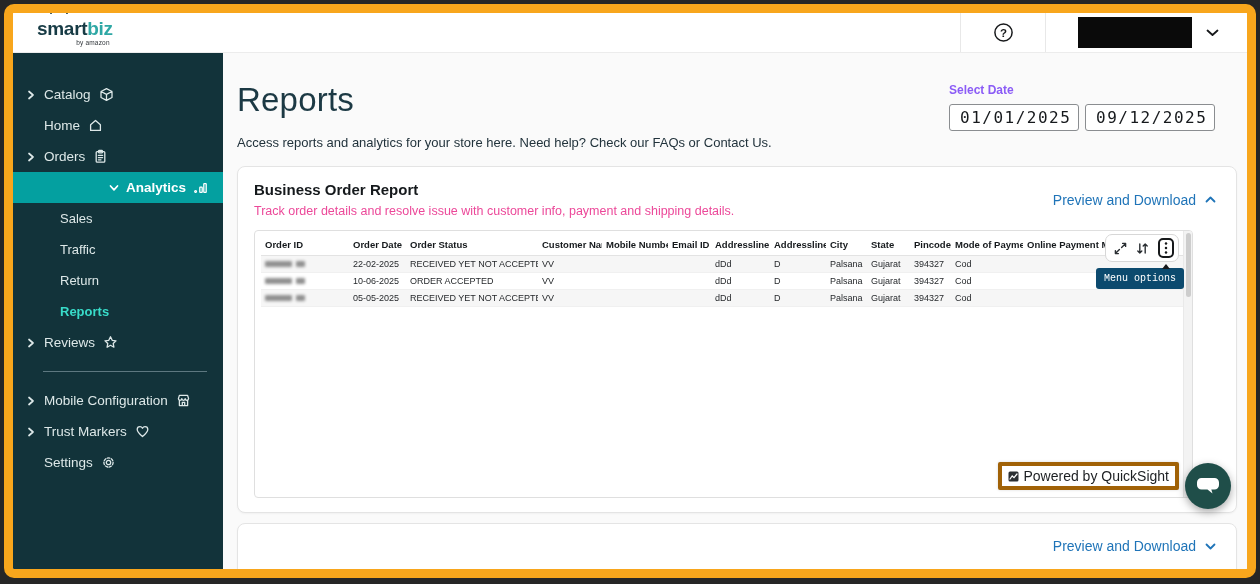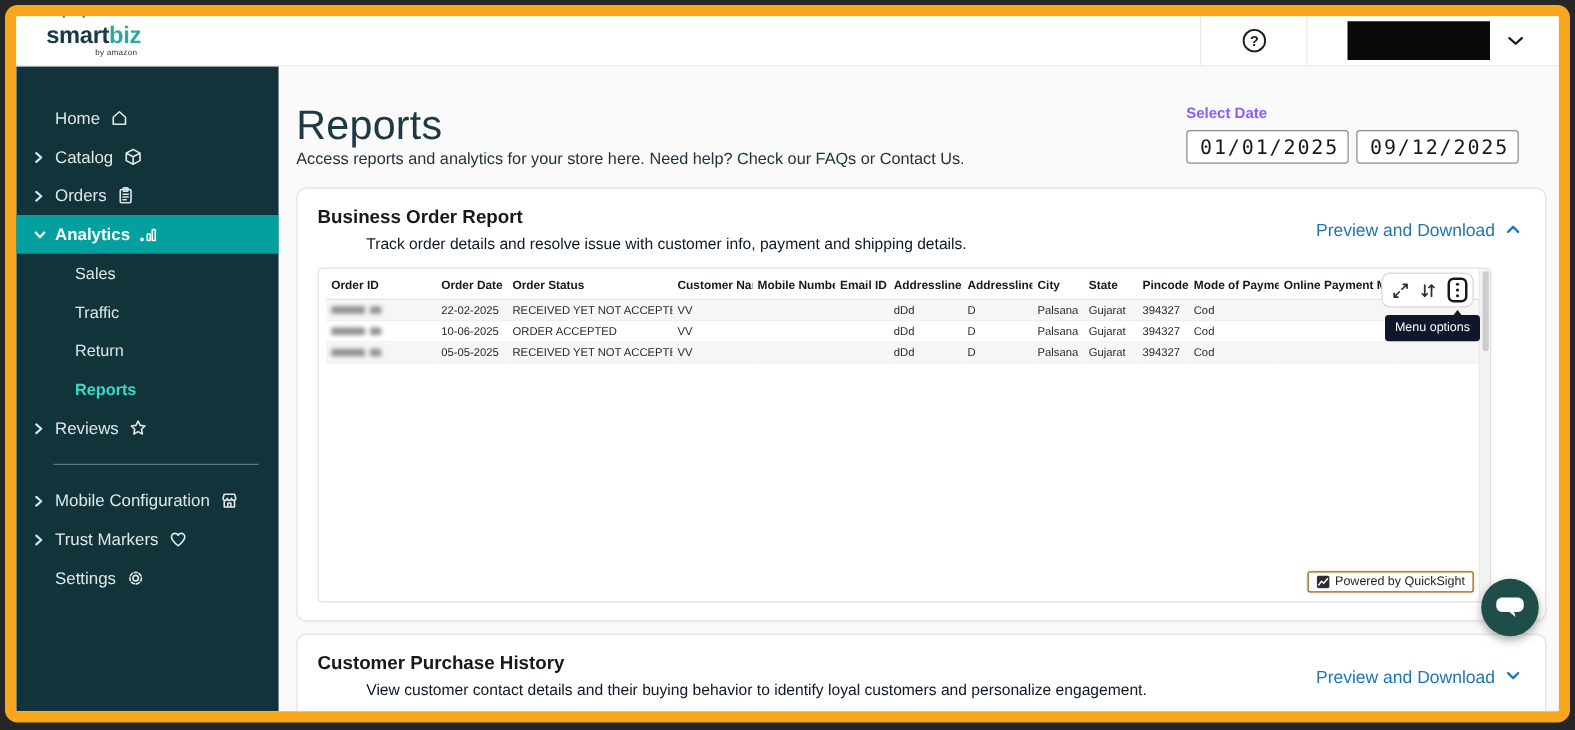--- a/index.html
+++ b/index.html
@@ -26,46 +26,46 @@
   .redacted-box { width:114px; height:31px; background:#0a0a0a; }
 
   
   .body-row { flex:1; display:flex; min-height:0; }
   .sidebar { width:210px; min-width:210px; background:#12333A; padding-top:26px; color:#DDE8E8; }
   .nav-item { height:31px; display:flex; align-items:center; padding:0 14px; font-size:13.5px;
               font-weight:500; cursor:pointer; white-space:nowrap; }
   .nav-item .chev { width:17px; display:flex; align-items:center; }
   .nav-item .nav-label { margin-right:8px; }
   .nav-item .nav-ico { display:flex; align-items:center; }
-  .nav-item.active { background:#04A0A0; color:#ffffff; font-weight:600; }
+  .nav-item.active { background:#04A0A0; color:#ffffff; font-weight:600;justify-content:flex-end; }
   .nav-sub { height:31px; display:flex; align-items:center; padding-left:47px; font-size:13px;
              font-weight:500; cursor:pointer; }
   .nav-sub.active { color:#38DCC9; font-weight:bold; }
   .nav-divider { height:1px; background:#5d7880; margin:13px 16px 13px 30px; }
   svg.sico { stroke:#DDE8E8; fill:none; stroke-width:1.3; stroke-linecap:round; stroke-linejoin:round; }
   .active svg.sico { stroke:#ffffff; }
 
   
   .main { flex:1; background:#FAFAFA; position:relative; overflow:hidden; padding:22px 10px 0 14px; }
   .page-title { font-size:33px; font-weight:500; color:#1C3944; margin-top:6px; letter-spacing:.2px; }
-  .page-subtitle { font-size:13px; font-weight:500; color:#22333C; margin-top:0; }
+  .page-subtitle { font-size:13px; font-weight:500; color:#22333C; margin-top:16px; }
   .date-block { position:absolute; top:30px; right:32px; }
   .date-label { font-size:12px; font-weight:bold; color:#8b5cf6; margin-bottom:7px; }
   .date-row { display:flex; gap:6px; }
   .date-input { width:130px; height:27px; border:1.6px solid #8a8d90; border-radius:3px; background:#fff;
                 display:flex; align-items:center; justify-content:space-between; padding:0 8px 0 10px; cursor:text; }
   .date-value { font-family:"DejaVu Sans Mono", monospace; font-size:16px; letter-spacing:1.5px; color:#16191c; }
 
   .card { background:#fff; border:1px solid #e4e4e4; border-radius:8px; padding:14px 16px;
           box-shadow:0 1px 2px rgba(0,0,0,.04); }
   .card-business { margin-top:16px; }
   .card-history { margin-top:10px; min-height:80px; }
   .card-head { display:flex; align-items:center; }
   .card-title { font-size:15px; font-weight:bold; color:#15191c; }
-  .card-desc { font-size:12.5px; color:#0f172a; margin-top:6px;margin-left:39px; }
+  .card-desc { font-size:12.5px; color:#ec4899; margin-top:6px; }
   .card-action { margin-left:auto; display:flex; align-items:center; gap:9px; cursor:pointer; padding-right:4px; }
   .card-action .action-label { font-size:14px; font-weight:500; color:#1F74B8; }
 
   
   .table-frame { position:relative; margin-top:12px; margin-right:27px; height:268px;
                  border:1px solid #dfdfdf; border-radius:4px; background:#fff; overflow:hidden; }
   table.report { border-collapse:collapse; width:calc(100% - 10px); table-layout:fixed; margin:2px 0 0 6px; }
   table.report th { font-size:9.5px; font-weight:bold; color:#15191c; text-align:left; padding:6px 4px 5px 4px;
                     border-bottom:1px solid #e3e3e3; white-space:nowrap; overflow:hidden; }
   table.report td { font-size:9px; color:#26292c; padding:3px 4px; white-space:nowrap; overflow:hidden; }
@@ -86,29 +86,29 @@
   table.report th:nth-child(13), table.report td:nth-child(13){ width:95px; }
   .redact { display:inline-flex; gap:4px; align-items:center; }
   .redact i { display:inline-block; width:27px; height:6px; background:#909090; border-radius:1px;
               filter:blur(1.6px); }
   .redact i.short { width:9px; }
 
   .qs-toolbar { position:absolute; top:3px; right:13px; display:flex; align-items:center; gap:9px;
                 background:#fff; border:1px solid #d7d7d7; border-radius:7px; padding:3px 4px 3px 8px; }
   .qs-toolbar svg { stroke:#2b2f33; fill:none; stroke-width:1.4; stroke-linecap:round; stroke-linejoin:round; cursor:pointer; }
   .menu-ring { border:2px solid #17191b; border-radius:5px; padding:1px 3px; display:flex; align-items:center; cursor:pointer; }
-  .tooltip { position:absolute; top:37px; right:8px; background:#0f172a; color:#fff; font-size:10px;
-             padding:5px 8px; border-radius:3px; white-space:nowrap; z-index:6; }
+  .tooltip { position:absolute; top:37px; right:8px; background:#0c4a6e; color:#fff; font-size:10px;
+             padding:5px 8px; border-radius:3px; white-space:nowrap; z-index:6;font-family:Liberation Mono, monospace; }
   .tooltip::before { content:""; position:absolute; top:-8px; right:14px;
                      border:4px solid transparent; border-bottom:5px solid #17191b; }
   .vscroll { position:absolute; top:0; right:0; bottom:0; width:9px; background:#f3f3f3; border-left:1px solid #e9e9e9; }
   .vthumb { position:absolute; top:2px; left:1.5px; width:5px; height:64px; background:#cdcdcd; border-radius:3px; cursor:grab; }
   .qs-badge { position:absolute; right:13px; bottom:7px; display:flex; align-items:center; gap:4px;
-              background:#fff; border:1px solid #a16207; box-shadow:0 0 3px rgba(0,0,0,.15);
-              padding:2px 6px; border-radius:2px; font-size:10px; color:#1c1f22; white-space:nowrap; }
+              background:#fff; border:4px solid #a16207; box-shadow:0 0 3px rgba(0,0,0,.15);
+              padding:2px 6px; border-radius:2px; font-size:14px; color:#1c1f22; white-space:nowrap; }
 
   .chat-bubble { position:absolute; right:16px; bottom:60px; width:46px; height:46px; border-radius:50%;
                  background:#1F4E49; box-shadow:0 3px 8px rgba(0,0,0,.35); display:flex; align-items:center;
                  justify-content:center; cursor:pointer; z-index:40; }
 </style>
 </head>
 <body>
 
 <div class="stage">
   <div class="frame">
@@ -138,38 +138,38 @@
               <path d="M1.5 1.5 L6.5 6 L11.5 1.5" stroke="#17191b" stroke-width="1.8" fill="none" stroke-linecap="round" stroke-linejoin="round"></path>
             </svg>
           </div>
         </div>
       </div>
 
       <div class="body-row">
 
         <div class="sidebar">
           <div class="nav-item">
+            <span class="chev">
+              <svg class="sico" width="8" height="10" viewBox="0 0 8 10">
+                  <path d="M2 1.5 L6 5 L2 8.5" stroke-width="1.7"></path>
+                </svg>
+            </span>
+            <span class="nav-label">Catalog</span>
+            <span class="nav-ico">
+              <svg class="sico" width="15" height="15" viewBox="0 0 15 15">
+                  <path d="M7.5 1.6 L13 4.5 V10.5 L7.5 13.4 L2 10.5 V4.5 Z M2 4.5 L7.5 7.4 L13 4.5 M7.5 7.4 V13.4"></path>
+                </svg>
+            </span>
+          </div>
+          <div class="nav-item">
             <span class="chev"></span>
             <span class="nav-label">Home</span>
             <span class="nav-ico">
               <svg class="sico" width="15" height="15" viewBox="0 0 15 15">
                   <path d="M2.6 6.8 L7.5 2.4 L12.4 6.8 V12.4 H2.6 Z"></path>
-                </svg>
-            </span>
-          </div>
-          <div class="nav-item">
-            <span class="chev">
-              <svg class="sico" width="8" height="10" viewBox="0 0 8 10">
-                  <path d="M2 1.5 L6 5 L2 8.5" stroke-width="1.7"></path>
-                </svg>
-            </span>
-            <span class="nav-label">Catalog</span>
-            <span class="nav-ico">
-              <svg class="sico" width="15" height="15" viewBox="0 0 15 15">
-                  <path d="M7.5 1.6 L13 4.5 V10.5 L7.5 13.4 L2 10.5 V4.5 Z M2 4.5 L7.5 7.4 L13 4.5 M7.5 7.4 V13.4"></path>
                 </svg>
             </span>
           </div>
           <div class="nav-item">
             <span class="chev">
               <svg class="sico" width="8" height="10" viewBox="0 0 8 10">
                   <path d="M2 1.5 L6 5 L2 8.5" stroke-width="1.7"></path>
                 </svg>
             </span>
             <span class="nav-label">Orders</span>
@@ -407,24 +407,20 @@
                   <rect x="0.5" y="0.5" width="10" height="10" rx="1.5" fill="#2b2f33"></rect>
                   <path d="M2 8 L4.2 5 L6 6.6 L9 3" stroke="#fff" stroke-width="1.2" fill="none" stroke-linecap="round"></path>
                 </svg>
                 <span>Powered by QuickSight</span>
               </div>
             </div>
           </div>
 
           <div class="card card-history">
             <div class="card-head">
-              <div>
-                <div class="card-title">Customer Purchase History</div>
-                <div class="card-desc">View customer contact details and their buying behavior to identify loyal customers and personalize engagement.</div>
-              </div>
               <div class="card-action">
                 <span class="action-label">Preview and Download</span>
                 <svg width="11" height="7" viewBox="0 0 11 7">
                   <path d="M1.5 1.5 L5.5 5.5 L9.5 1.5" stroke="#1F74B8" stroke-width="1.8" fill="none" stroke-linecap="round" stroke-linejoin="round"></path>
                 </svg>
               </div>
             </div>
           </div>
         </div>
       </div>

